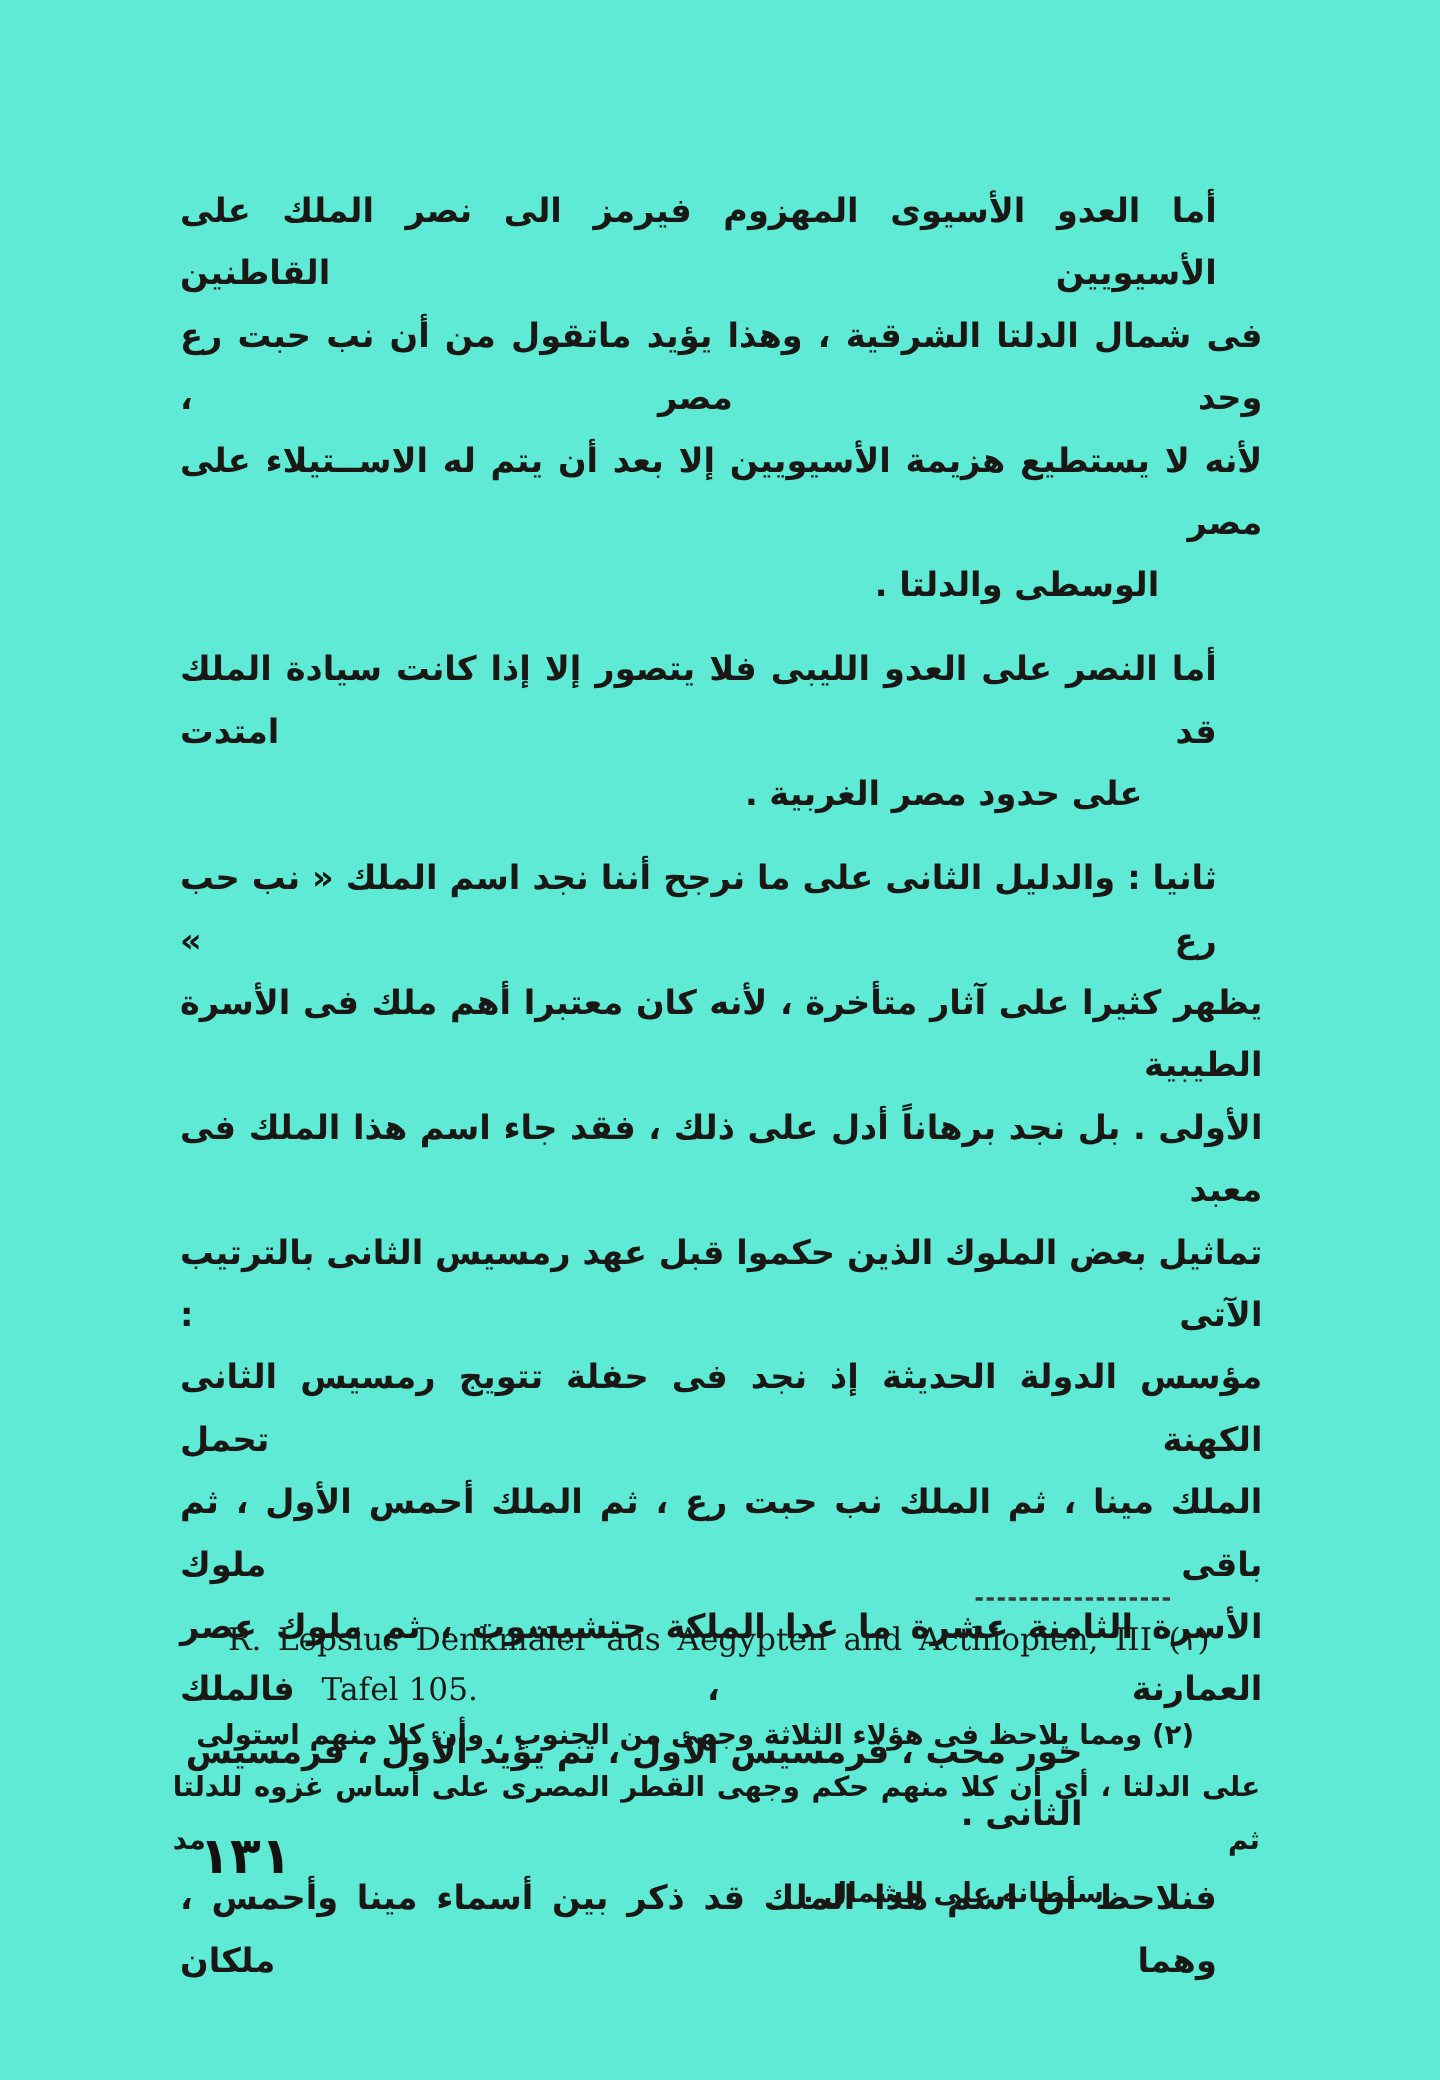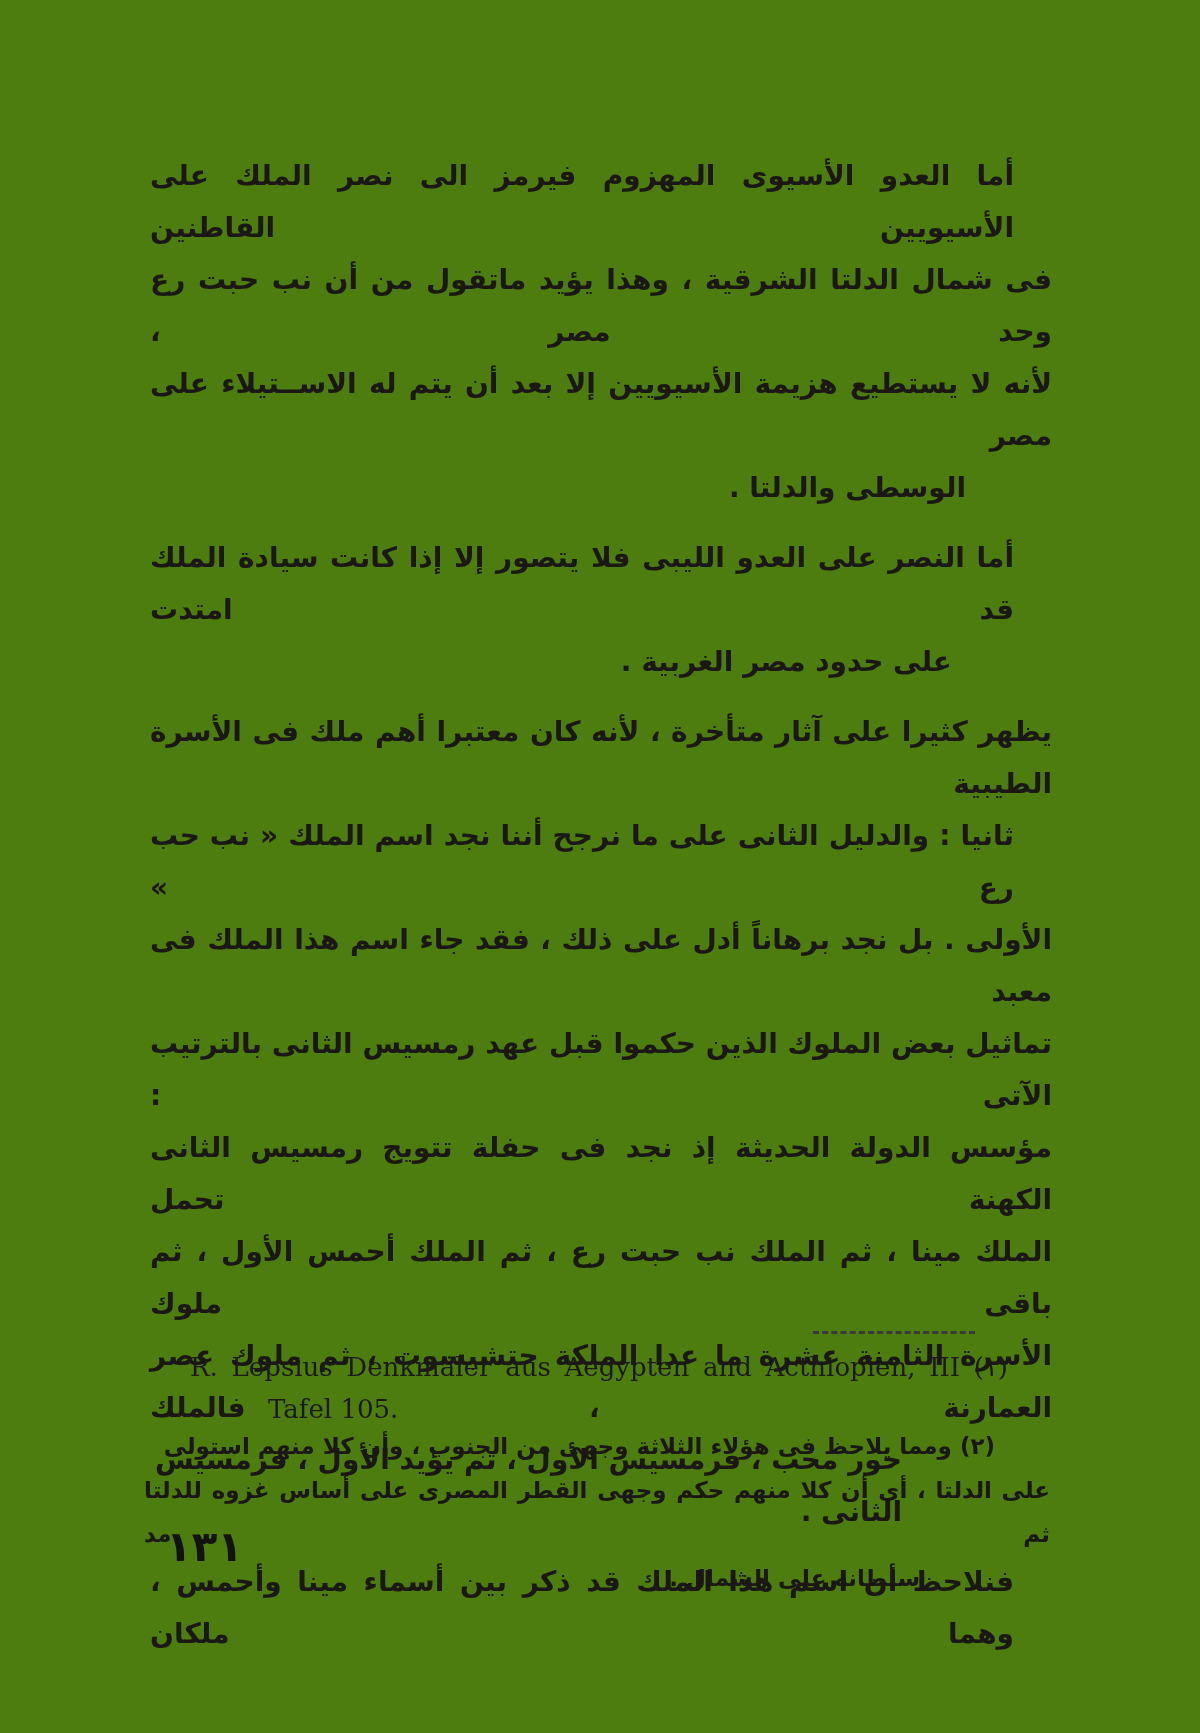--- a/index.html
+++ b/index.html
@@ -1,20 +1,20 @@
 <!DOCTYPE html>
 <html lang="ar"><head>
 <meta charset="utf-8">
 <style>
   html,body{margin:0;padding:0;background:#e8e6e1;}
   .page{
     position:relative;
     width:1200px;height:1733px;
     margin:0 auto;
-    background:#4d7c0f;
+    background:#5eead4;
     color:#181614;
     overflow:hidden;
   }
   
   .main-text{
     position:absolute;
     top:150px;right:148px;width:902px;
     direction:rtl;
     font-family:"DejaVu Sans",sans-serif;
     font-weight:700;
@@ -89,22 +89,22 @@
       <div class="line">لأنه لا يستطيع هزيمة الأسيويين إلا بعد أن يتم له الاســتيلاء على مصر</div>
       <div class="line end" style="padding-right:86px;">الوسطى والدلتا .</div>
     </div>
 
     <div class="para">
       <div class="line first">أما النصر على العدو الليبى فلا يتصور إلا إذا كانت سيادة الملك قد امتدت</div>
       <div class="line end" style="padding-right:100px;">على حدود مصر الغربية .</div>
     </div>
 
     <div class="para">
+      <div class="line first">ثانيا : والدليل الثانى على ما نرجح أننا نجد اسم الملك « نب حب رع »</div>
       <div class="line">يظهر كثيرا على آثار متأخرة ، لأنه كان معتبرا أهم ملك فى الأسرة الطيبية</div>
-      <div class="line first">ثانيا : والدليل الثانى على ما نرجح أننا نجد اسم الملك « نب حب رع »</div>
       <div class="line">الأولى . بل نجد برهاناً أدل على ذلك ، فقد جاء اسم هذا الملك فى معبد</div>
       <div class="line">تماثيل بعض الملوك الذين حكموا قبل عهد رمسيس الثانى بالترتيب الآتى :</div>
       <div class="line">مؤسس الدولة الحديثة إذ نجد فى حفلة تتويج رمسيس الثانى الكهنة تحمل</div>
       <div class="line">الملك مينا ، ثم الملك نب حبت رع ، ثم الملك أحمس الأول ، ثم باقى ملوك</div>
       <div class="line">الأسرة الثامنة عشرة ما عدا الملكة حتشبسوت ، ثم ملوك عصر العمارنة ، فالملك</div>
       <div class="line end" style="padding-right:150px;">حور محب ، فرمسيس الأول ، ثم يؤيد الأول ، فرمسيس الثانى .</div>
     </div>
 
     <div class="para">
       <div class="line first">فنلاحظ أن اسم هذا الملك قد ذكر بين أسماء مينا وأحمس ، وهما ملكان</div>

